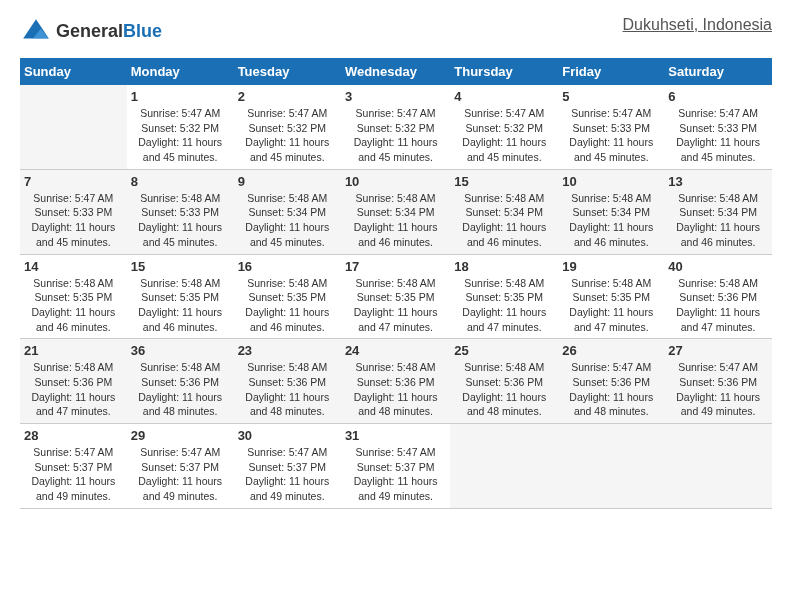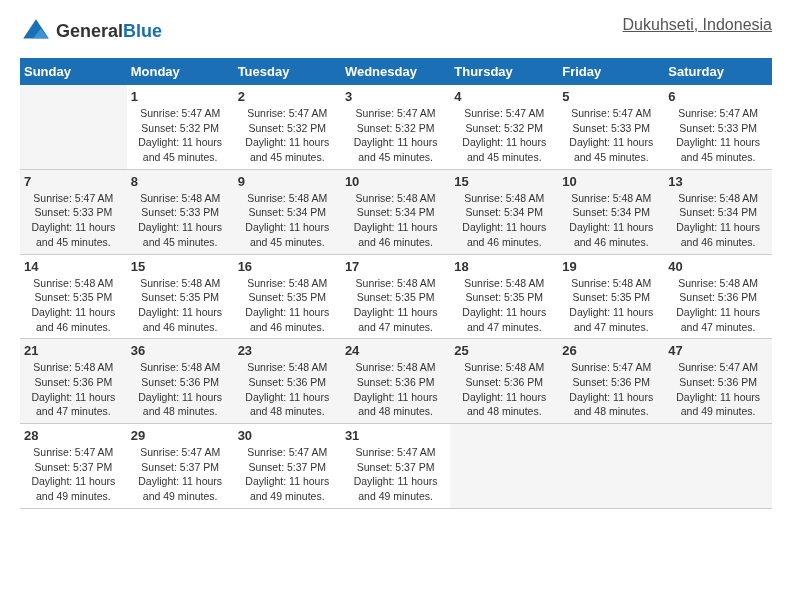--- a/index.html
+++ b/index.html
@@ -314,21 +314,21 @@
 and 48 minutes.</div>
         </td>
         <td>
           <span class="day-num">26</span>
           <div class="day-info" style="white-space: pre-line;">Sunrise: 5:47 AM
 Sunset: 5:36 PM
 Daylight: 11 hours
 and 48 minutes.</div>
         </td>
         <td>
-          <span class="day-num">47</span>
+          <span class="day-num">27</span>
           <div class="day-info" style="white-space: pre-line;">Sunrise: 5:47 AM
 Sunset: 5:36 PM
 Daylight: 11 hours
 and 49 minutes.</div>
         </td>
       </tr>
       <tr>
         <td>
           <span class="day-num">28</span>
           <div class="day-info" style="white-space: pre-line;">Sunrise: 5:47 AM

